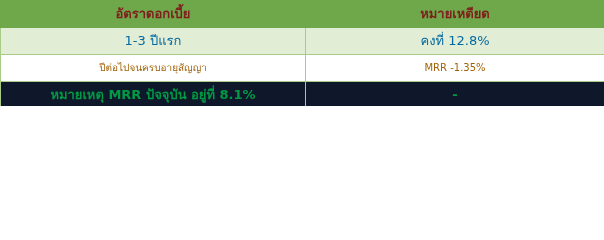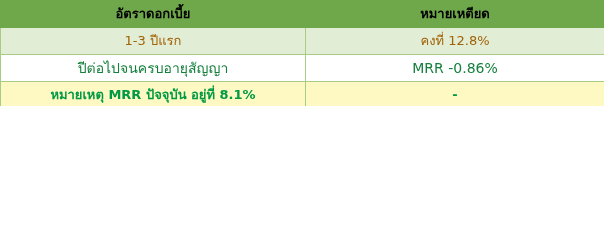--- a/index.html
+++ b/index.html
@@ -38,46 +38,46 @@
     vertical-align: middle;
     height: 26px;
     line-height: 26px;
     overflow: hidden;
     white-space: nowrap;
   }
 
   
   tr.header-row th {
     background: #6FA84A;
-    color: #000000;
+    color: #7f1d1d;
     font-size: 13px;
     font-weight: bold;
     border: 1px solid #6FA84A;
     height: 26px;
     line-height: 26px;
   }
 
   
   tr.row-shaded td {
     background: #E2EDD5;
     border: 1px solid #A8CC85;
-    color: #a16207;
+    color: #0369a1;
     font-size: 13px;
   }
 
   tr.row-plain td {
     background: #ffffff;
     border: 1px solid #A8CC85;
-    color: #15803d;
-    font-size: 14px;
+    color: #a16207;
+    font-size: 10px;
   }
 
   
   tr.note-row td {
-    background: #fef9c3;
+    background: #0f172a;
     border: 1px solid #A8CC85;
     font-size: 13px;
   }
 
   td.note-text {
     color: #009944;
     font-weight: bold;
     font-size: 13px;
   }
 
@@ -102,21 +102,21 @@
         <th>หมายเหตียด</th>
       </tr>
     </thead>
     <tbody>
       <tr class="row-shaded">
         <td>1-3 ปีแรก</td>
         <td>คงที่ 12.8%</td>
       </tr>
       <tr class="row-plain">
         <td>ปีต่อไปจนครบอายุสัญญา</td>
-        <td>MRR -0.86%</td>
+        <td>MRR -1.35%</td>
       </tr>
       <tr class="note-row">
         <td class="note-text">หมายเหตุ MRR ปัจจุบัน อยู่ที่ 8.1%</td>
         <td class="note-dash">-</td>
       </tr>
     </tbody>
   </table>
 </div>
 
 </body></html>

